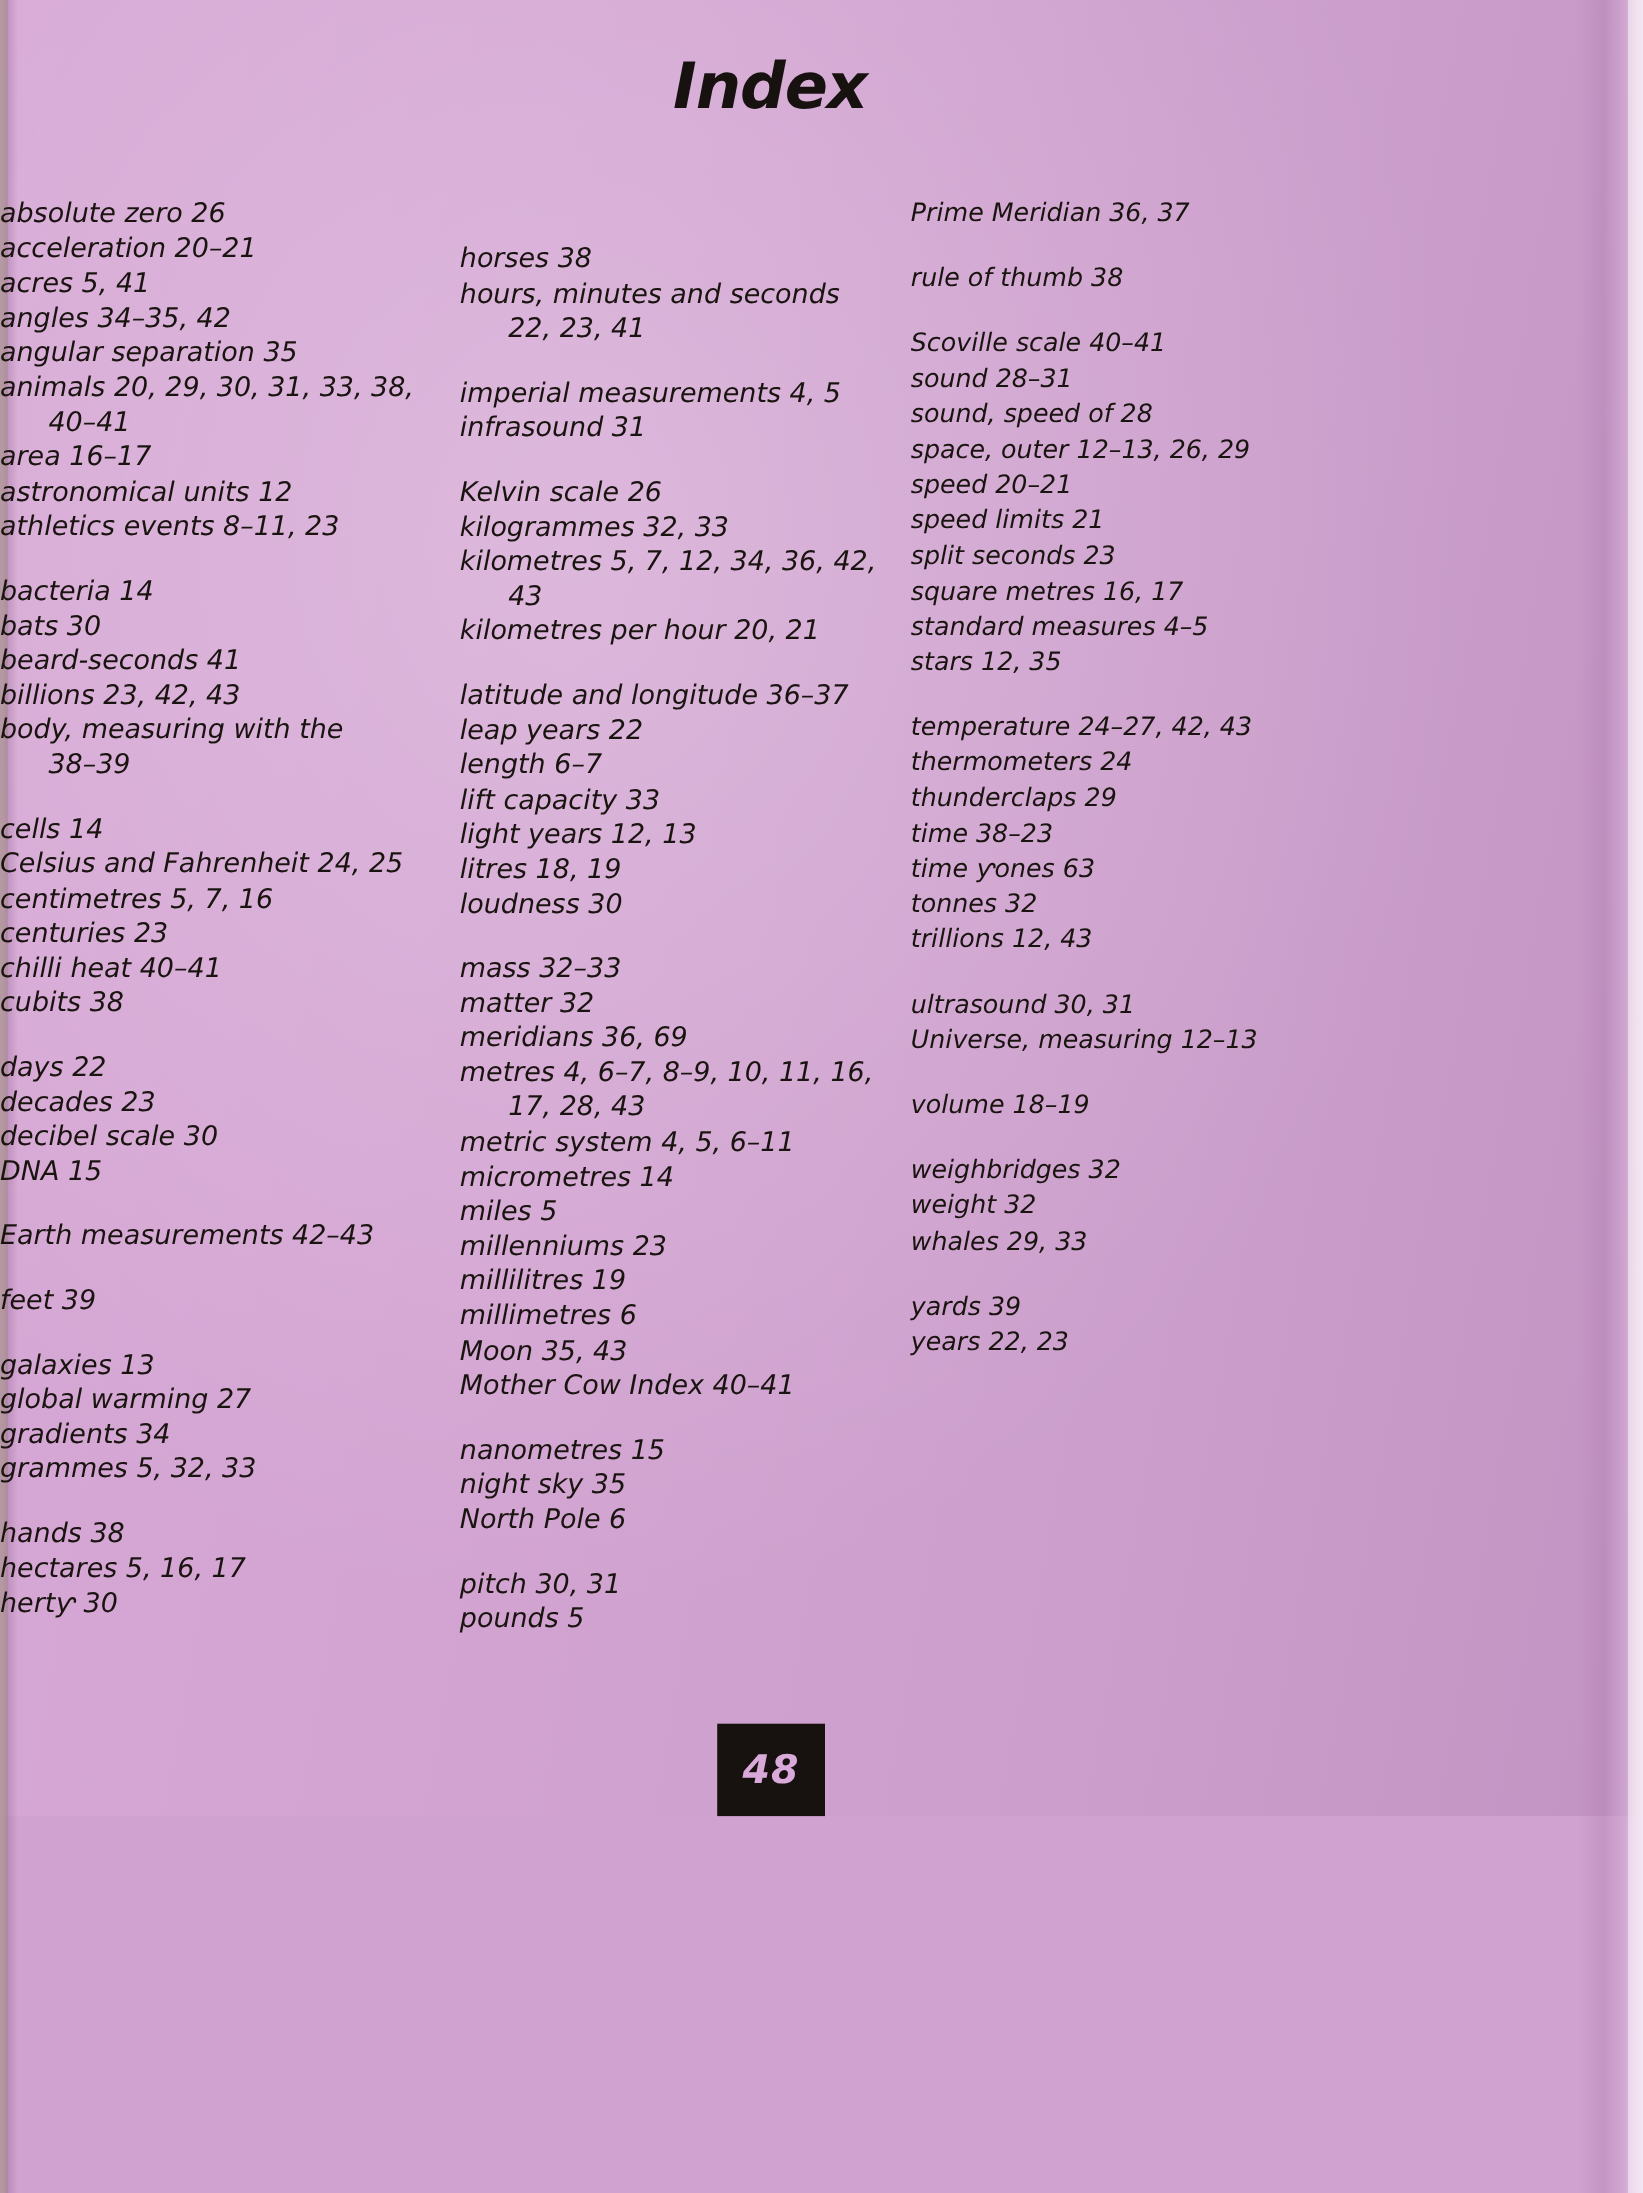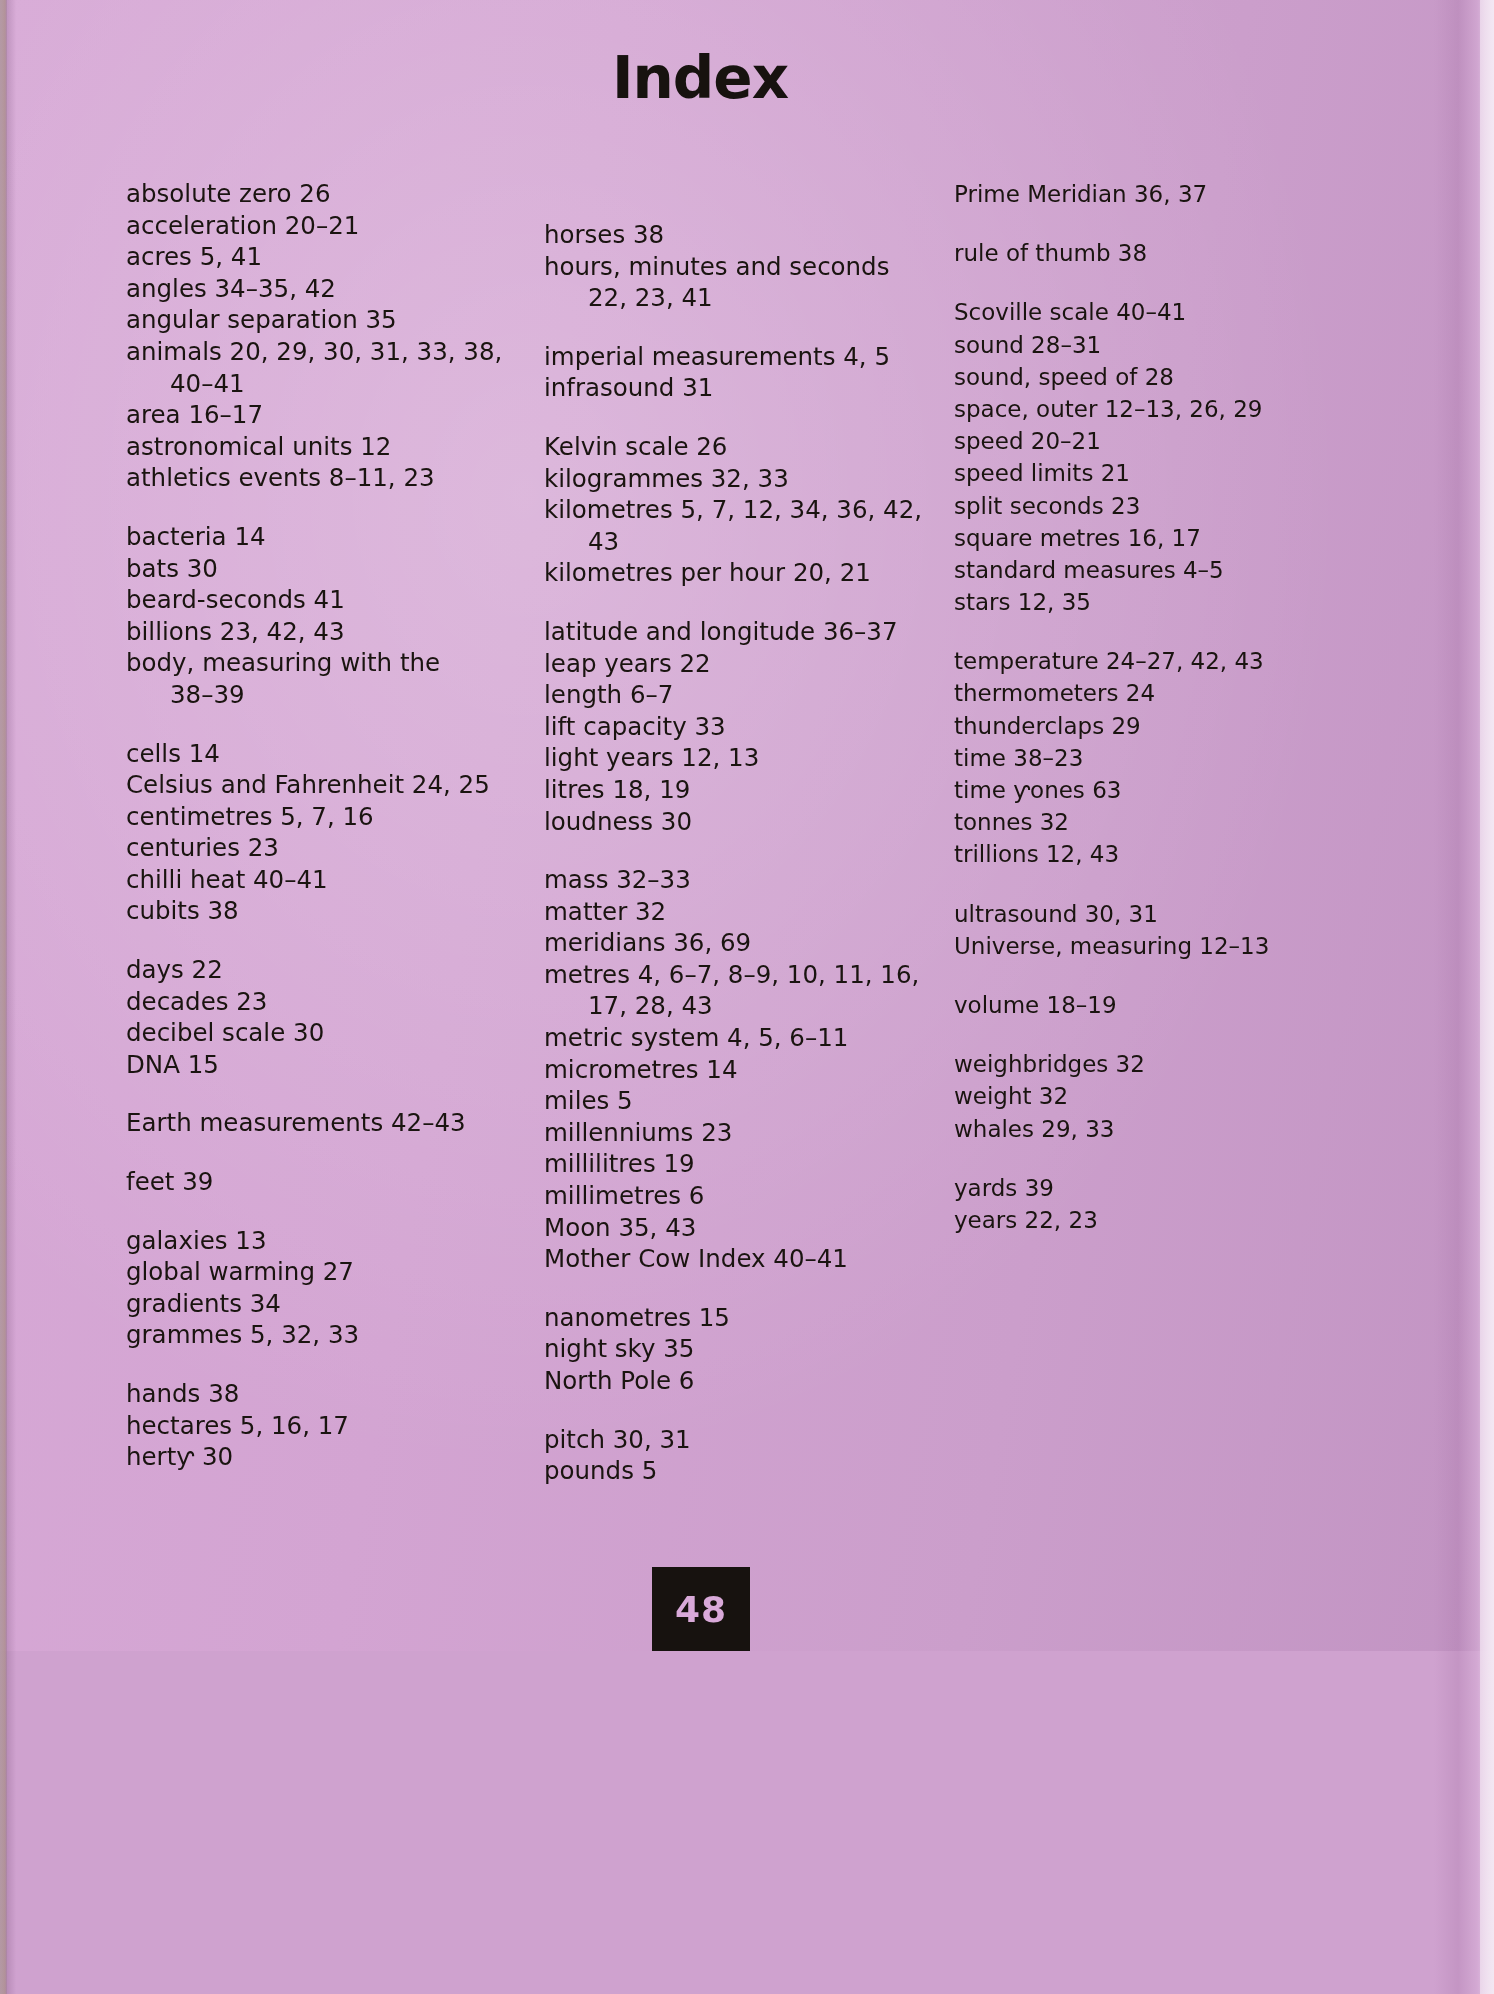--- a/index.html
+++ b/index.html
@@ -17,20 +17,21 @@
   
   #page {
     position: absolute;
     left: 0;
     top: 0;
     width: 1494px;
     height: 1651px;
     background:
       radial-gradient(ellipse at 35% 30%, rgba(255,255,255,0.22), rgba(255,255,255,0) 60%),
       linear-gradient(100deg, #d7a9d6 0%, #d3a4d2 35%, #cb9ecb 70%, #c294c3 100%);
+    font-style: italic;
   }
   
   #binding-edge {
     position: absolute;
     left: 0; top: 0;
     width: 16px; height: 1994px;
     background: linear-gradient(to right, rgba(120,80,120,0.45), rgba(200,150,200,0.05));
   }
   #left-paper-strip {
     position: absolute;
@@ -72,21 +73,21 @@
     left: 0;
     width: 1430px;
     display: flex;
     align-items: flex-start;
   }
   .column {
     font-size: 24.5px;
     line-height: 1.29;
     color: #1a1410;
   }
-  .col-1 { width: 390px; margin-left: 126px; }
+  .col-1 { width: 390px; }
   .col-2 { width: 380px; margin-left: 28px; margin-top: 41px; }
   .col-3 { width: 360px; margin-left: 30px; }
 
   .entry {
     margin: 0;
     padding: 0;
   }
   .entry .cont {
     display: block;
     padding-left: 44px;

